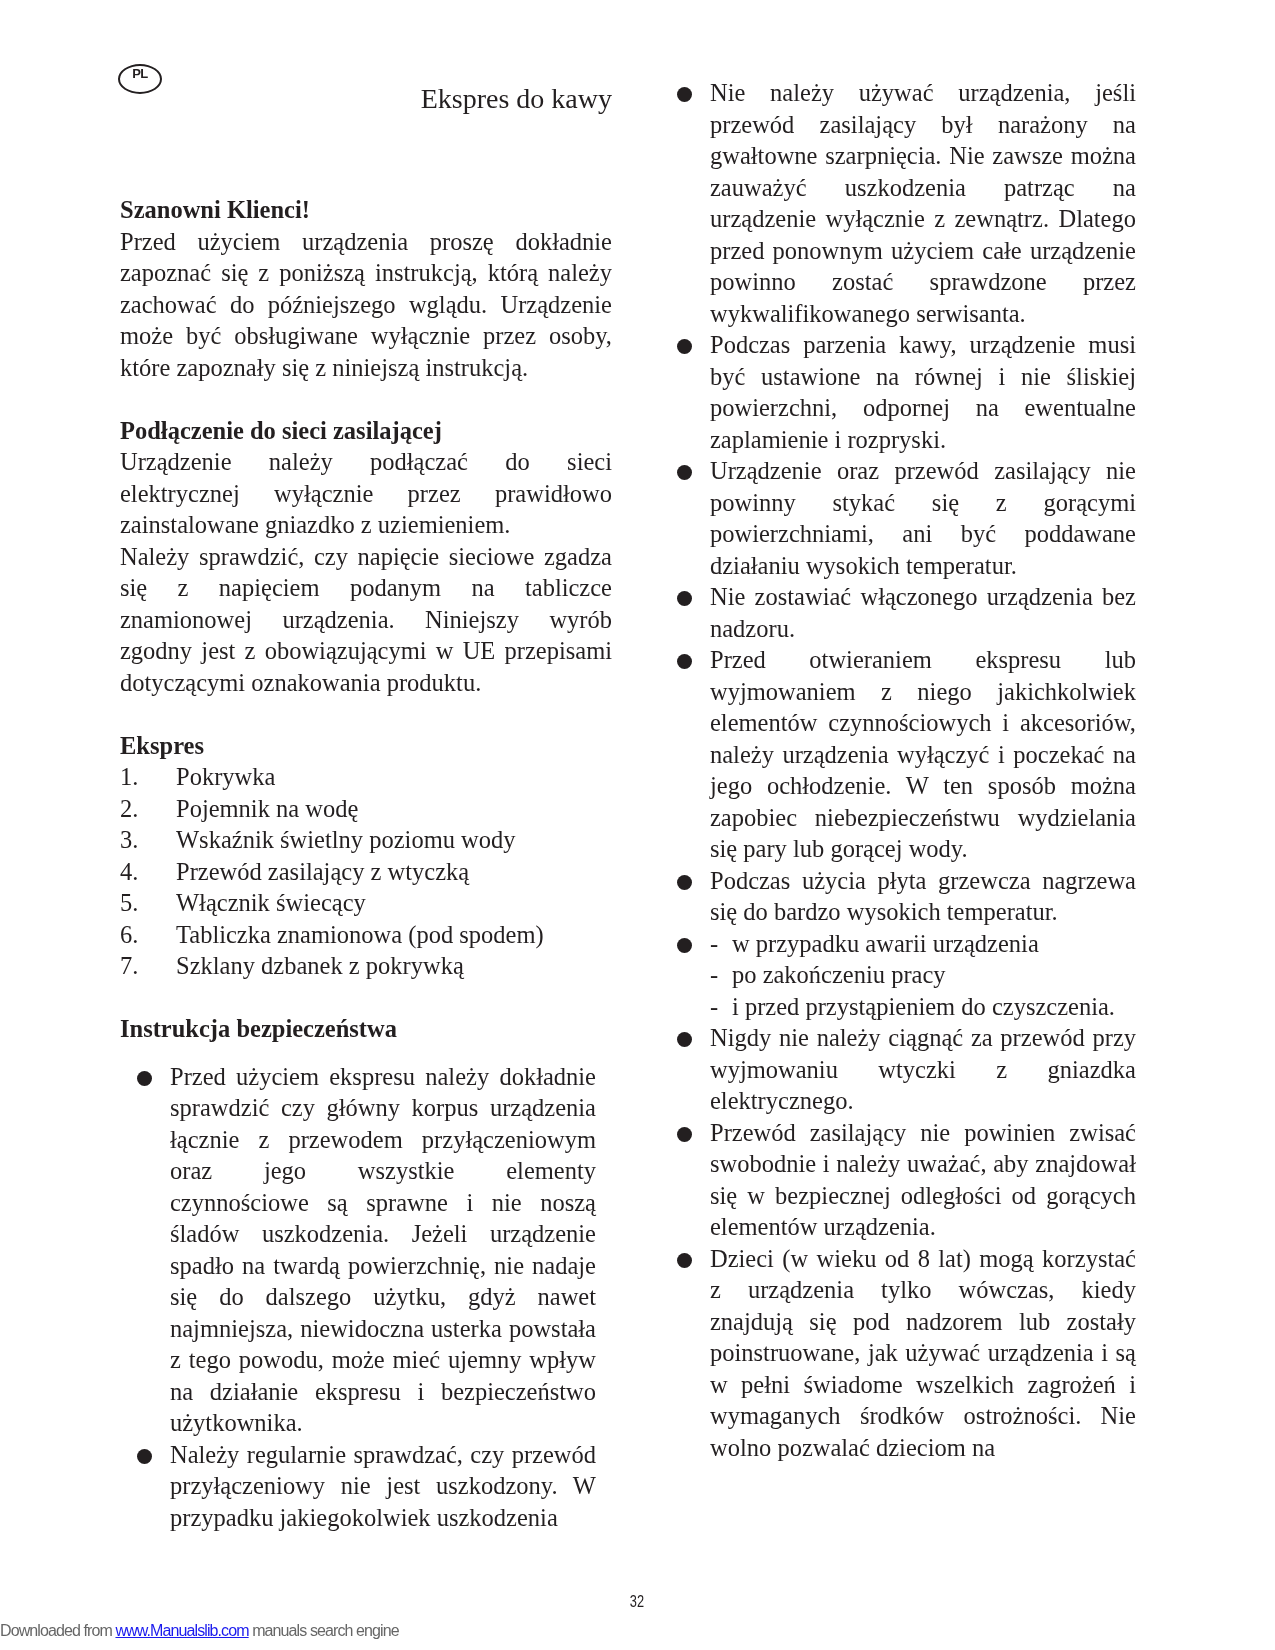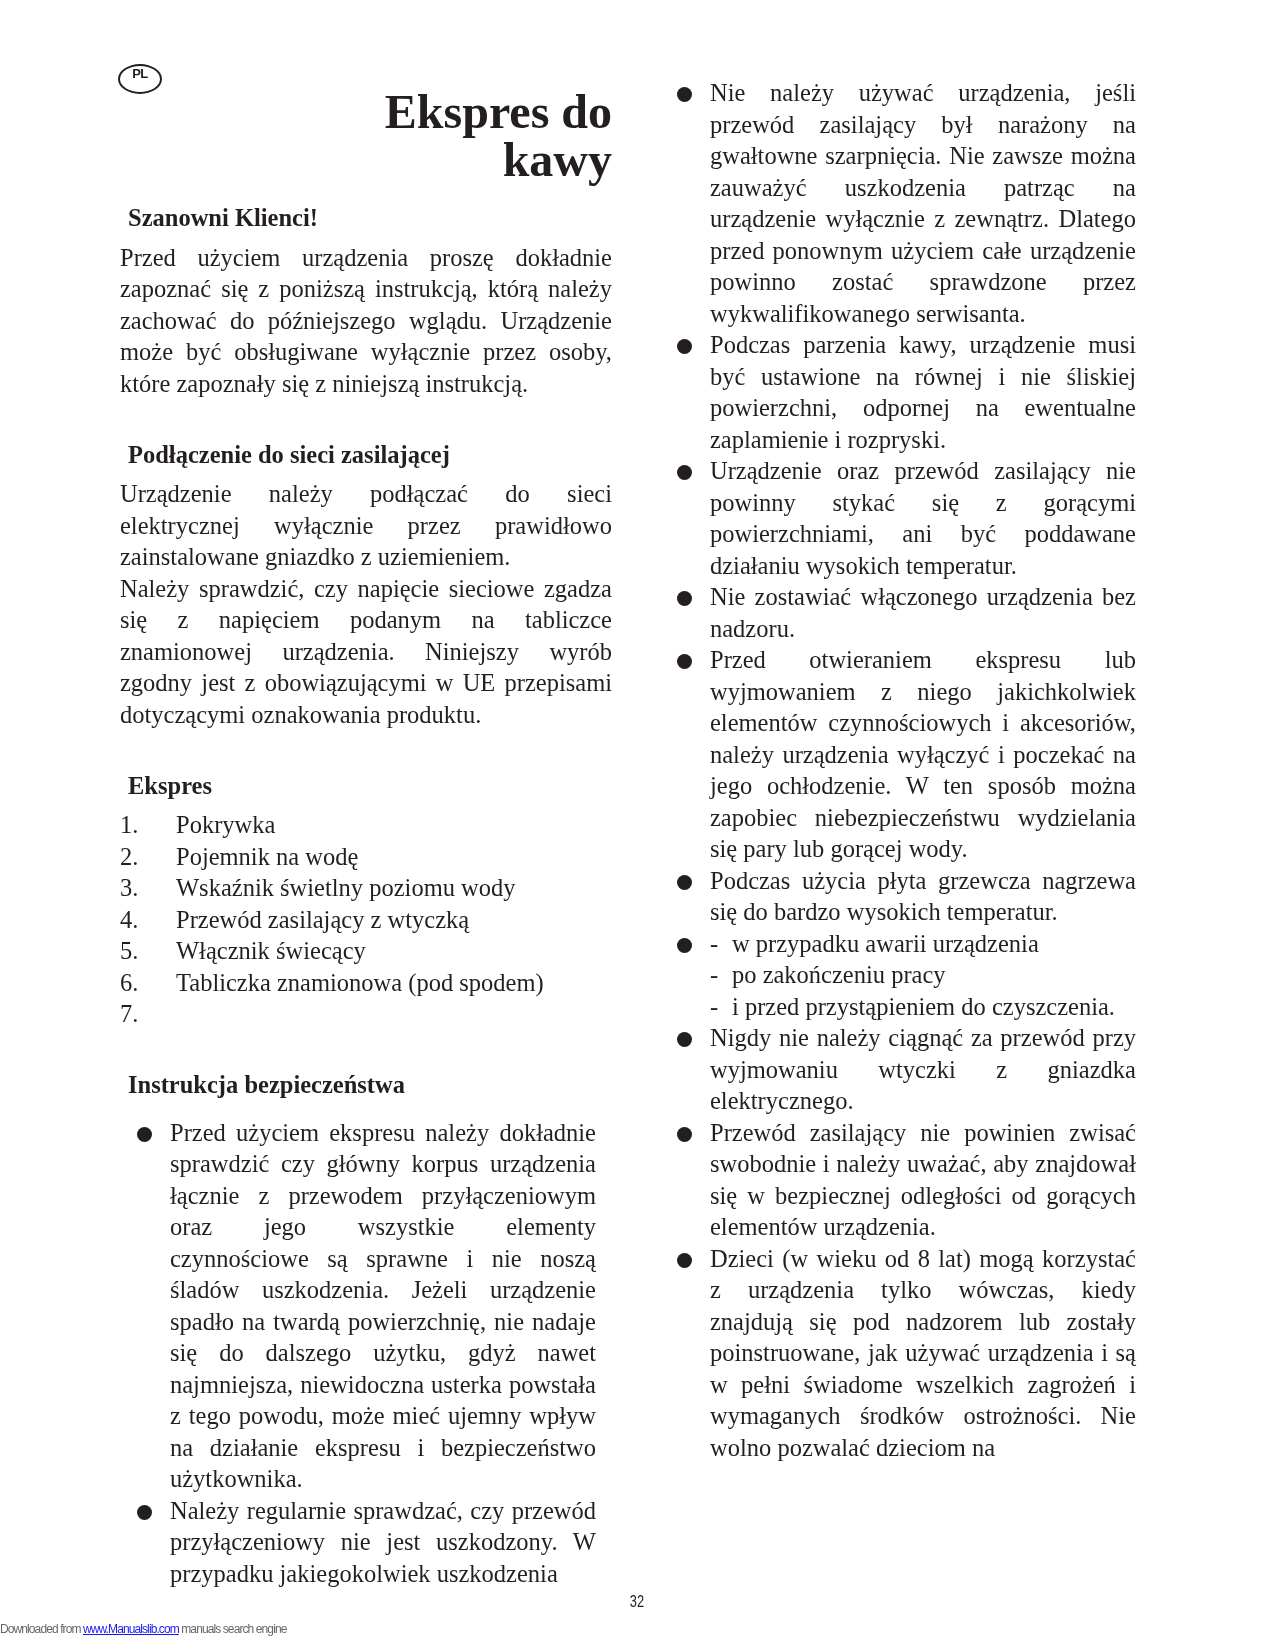--- a/index.html
+++ b/index.html
@@ -4,41 +4,41 @@
 <style>
   html, body { margin: 0; padding: 0; background: #ffffff; }
   body { width: 1275px; height: 1650px; position: relative; overflow: hidden;
          font-family: "Liberation Serif", "DejaVu Serif", serif; color: #231f20; }
   .pl-badge { position: absolute; left: 118px; top: 64px; width: 44px; height: 30px;
               border: 2.5px solid #231f20; border-radius: 50%; box-sizing: border-box;
               display: flex; justify-content: center;
               font-family: "Liberation Sans", "DejaVu Sans", sans-serif; font-weight: bold;
               font-size: 13px; letter-spacing: -0.5px; }
   .page-title { position: absolute; left: 340px; top: 56px; width: 272px; text-align: right;
-                font-size: 48px; line-height: 48px; font-weight: bold; }
+                font-size: 28px; line-height: 48px; font-weight: normal; }
   .col { position: absolute; width: 492px; font-size: 24.5px; line-height: 31.5px; }
   .col-left { left: 120px; top: 194px; }
   .col-right { left: 660px; top: 61px; }
   .p { text-align: justify; text-align-last: left; margin: 0; }
-  .h { font-weight: bold; margin: 8px; }
+  .h { font-weight: bold; margin: 0; }
   .gap { height: 31.5px; }
   .ol { margin: 0; padding: 0; list-style: none; }
   .ol li { display: flex; }
   .ol .num { width: 56px; flex: none; }
   .ul { margin: 16px; padding: 0; list-style: none; }
   .ul li { position: relative; padding-left: 34px; text-align: justify; text-align-last: left; }
   .ul li .bullet { position: absolute; left: 1px; top: 10px; width: 15px; height: 15px;
                    border-radius: 50%; background: #231f20; }
   .dash-list { margin: 0; padding: 0; list-style: none; }
   .dash-list li { padding-left: 0; text-align: right; }
   .dash-list .dash { display: inline-block; width: 22px; }
   .cont { padding-left: 34px; }
   .page-number { position: absolute; left: 628px; top: 1593px; font-size: 16px;
                  font-family: "Liberation Sans Narrow", "Liberation Sans", sans-serif; transform: scaleX(0.8); }
-  .footer { position: absolute; left: 0; top: 1622px; font-size: 12px; color: #666666;
+  .footer { position: absolute; left: 0; top: 1622px; font-size: 16px; color: #666666;
             font-family: "Liberation Sans", "DejaVu Sans", sans-serif; letter-spacing: -0.9px; }
   .footer a { color: #1a1aee; text-decoration: underline; }
 </style>
 </head>
 <body>
 
 <div class="pl-badge">
   <span>PL</span>
 </div>
 <h1 class="page-title">Ekspres do kawy</h1>
@@ -74,20 +74,21 @@
     <li>
         <span class="num">5.</span>
         <span>Włącznik świecący</span>
       </li>
     <li>
         <span class="num">6.</span>
         <span>Tabliczka znamionowa (pod spodem)</span>
       </li>
     <li>
         <span class="num">7.</span>
+        <span>Szklany dzbanek z pokrywką</span>
       </li>
   </ol>
   <div class="gap"></div>
 
   <p class="h">Instrukcja bezpieczeństwa</p>
   <ul class="ul">
     <li><span class="bullet"></span><span>Przed użyciem ekspresu należy dokładnie sprawdzić czy główny korpus urządzenia łącznie z przewodem przyłączeniowym oraz jego wszystkie elementy czynnościowe są sprawne i nie noszą śladów uszkodzenia. Jeżeli urządzenie spadło na twardą powierzchnię, nie nadaje się do dalszego użytku, gdyż nawet najmniejsza, niewidoczna usterka powstała z tego powodu, może mieć ujemny wpływ na działanie ekspresu i bezpieczeństwo użytkownika.</span></li>
     <li><span class="bullet"></span><span>Należy regularnie sprawdzać, czy przewód przyłączeniowy nie jest uszkodzony. W przypadku jakiegokolwiek uszkodzenia</span></li>
   </ul>
 </div>

